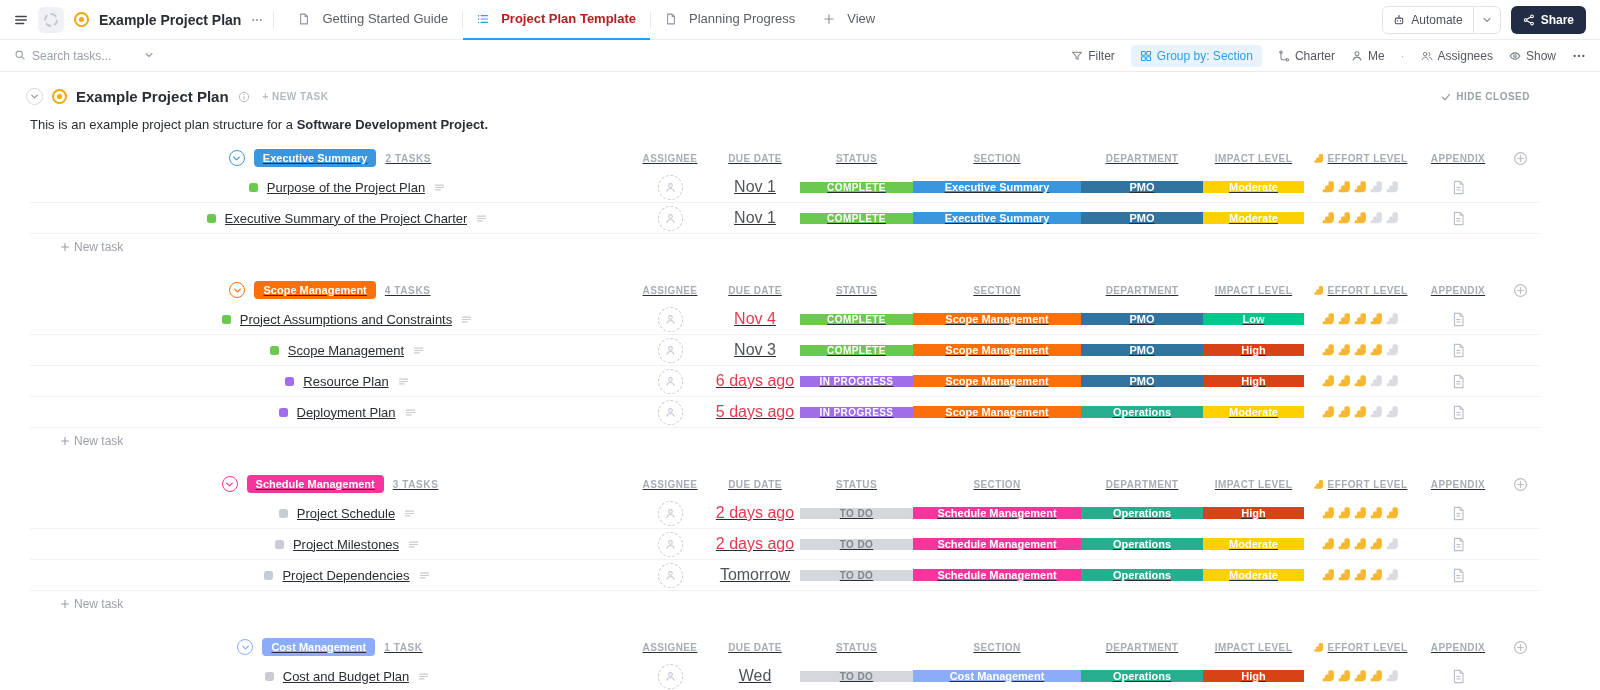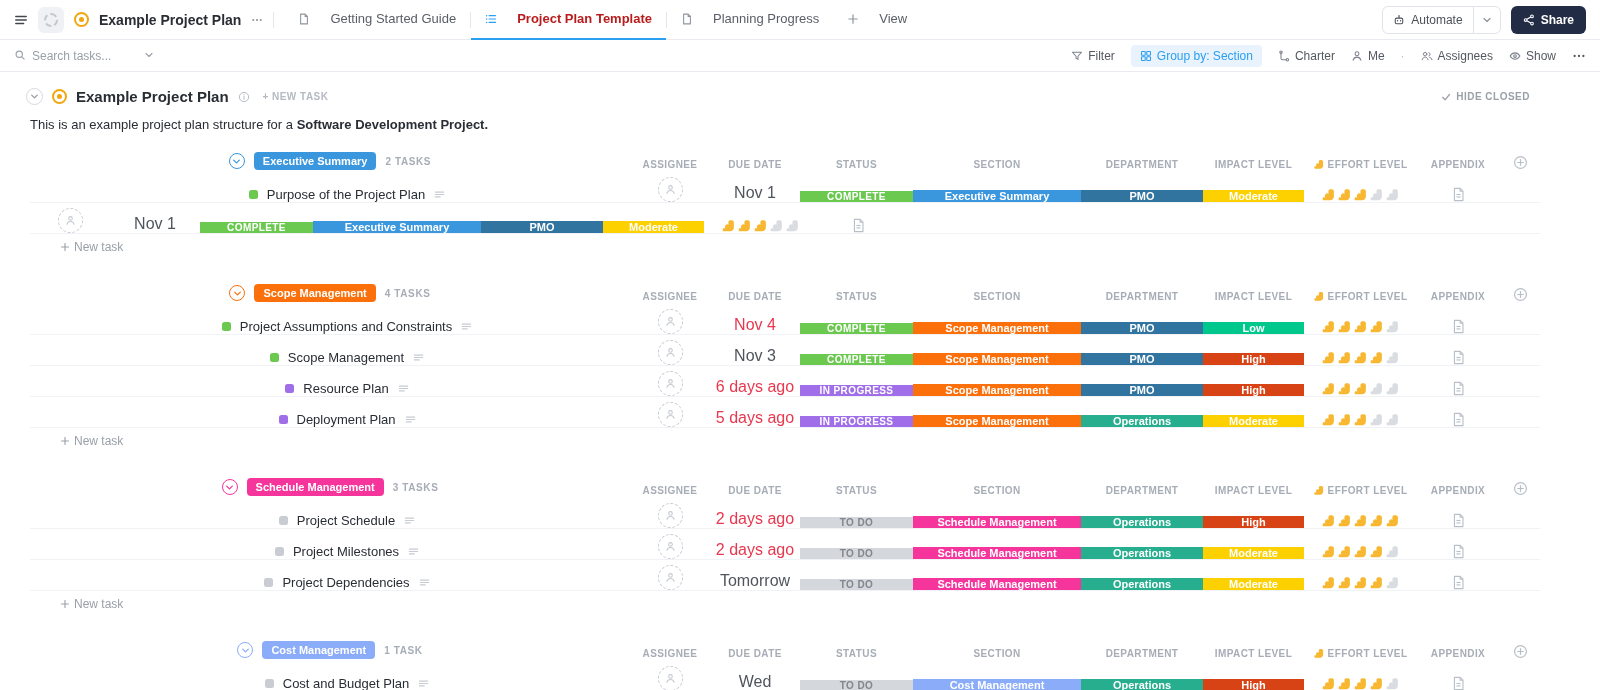--- a/index.html
+++ b/index.html
@@ -28,21 +28,21 @@
   .goal-icon {
     width: 15px; height: 15px; border: 2px solid #f2a60d; border-radius: 50%;
     display: flex; align-items: center; justify-content: center;
   }
   .goal-icon::after { content:""; width: 5px; height: 5px; border-radius: 50%; background: #f2a60d; }
   .doc-title { font-size: 14px; font-weight: 700; white-space: nowrap; }
   .title-more { color: #8d939c; }
   .vsep { width: 1px; height: 16px; background: #e5e7eb; }
   .tabs { display: flex; align-items: stretch; height: 40px; }
   .tab {
-    display: flex; align-items: center; gap: 20px; padding: 0 14px;
+    display: flex; align-items: center; gap: 12px; padding: 0 14px;
     font-size: 13px; color: #5a5e66; cursor: pointer; border-bottom: 2px solid transparent;
     white-space: nowrap;
     justify-content: flex-end;
   }
   .tab .tab-ic { color: #8d939c; }
   .tab.active { color: #b91c1c; border-bottom-color: #2a9fef; font-weight: 600; }
   .tab.active .tab-ic { color: #2a9fef; }
   .topbar-right { margin-left: auto; display: flex; align-items: center; gap: 10px; }
   .btn-automate {
     display: flex; align-items: center; height: 28px;
@@ -96,21 +96,21 @@
   }
   .hide-closed {
     margin-left: auto; display: flex; align-items: center; gap: 5px;
     font-size: 10px; font-weight: 700; letter-spacing: .5px; color: #9aa0a8; cursor: pointer;
   }
   .page-desc { margin: 12px 0 0 30px; font-size: 13px; color: #292d34; }
 
   
   #groups { margin-top: 14px; padding: 0 60px 0 30px; }
   .group { margin-bottom: 18px; }
-  .grid { display: flex; align-items: flex-end; }
+  .grid { display: flex; align-items: center; text-decoration: underline; }
   .c-name { flex: 1; min-width: 0; display: flex; align-items: center; }
   .c-assignee { width: 80px; }
   .c-due { width: 90px; }
   .c-status { width: 113px; }
   .c-section { width: 168px; }
   .c-dept { width: 122px; }
   .c-impact { width: 101px; }
   .c-effort { width: 112px; }
   .c-appx { width: 84px; }
   .c-plus { width: 40px; }
@@ -507,20 +507,31 @@
                 <path d="M3 1.5h7l3.5 3.5v11.5h-10.5z"></path>
                 <path d="M10 1.5v3.5h3.5"></path>
                 <line x1="5.5" y1="9" x2="10.5" y2="9"></line>
                 <line x1="5.5" y1="12" x2="10.5" y2="12"></line>
               </svg>
             </span>
           </div>
           <div class="cell c-plus"></div>
         </div>
         <div class="grid trow">
+          <div class="cell c-name">
+            <span class="status-square" style="background: rgb(107, 201, 80);"></span>
+            <span class="task-name">Executive Summary of the Project Charter</span>
+            <span class="desc-ic">
+              <svg width="11" height="11" viewBox="0 0 16 16" stroke="currentColor" stroke-width="1.7" fill="none" stroke-linecap="round">
+                <line x1="2" y1="4.5" x2="14" y2="4.5"></line>
+                <line x1="2" y1="8" x2="14" y2="8"></line>
+                <line x1="2" y1="11.5" x2="9" y2="11.5"></line>
+              </svg>
+            </span>
+          </div>
           <div class="cell c-assignee">
             <span class="avatar-dashed">
               <svg width="11" height="11" viewBox="0 0 16 16" stroke="currentColor" stroke-width="1.6" fill="none" stroke-linecap="round">
                 <circle cx="8" cy="5" r="2.6"></circle>
                 <path d="M2.8 13.5c.8-2.6 2.9-4 5.2-4s4.4 1.4 5.2 4"></path>
               </svg>
             </span>
           </div>
           <div class="cell c-due">
             <span class="due-text">Nov 1</span>

